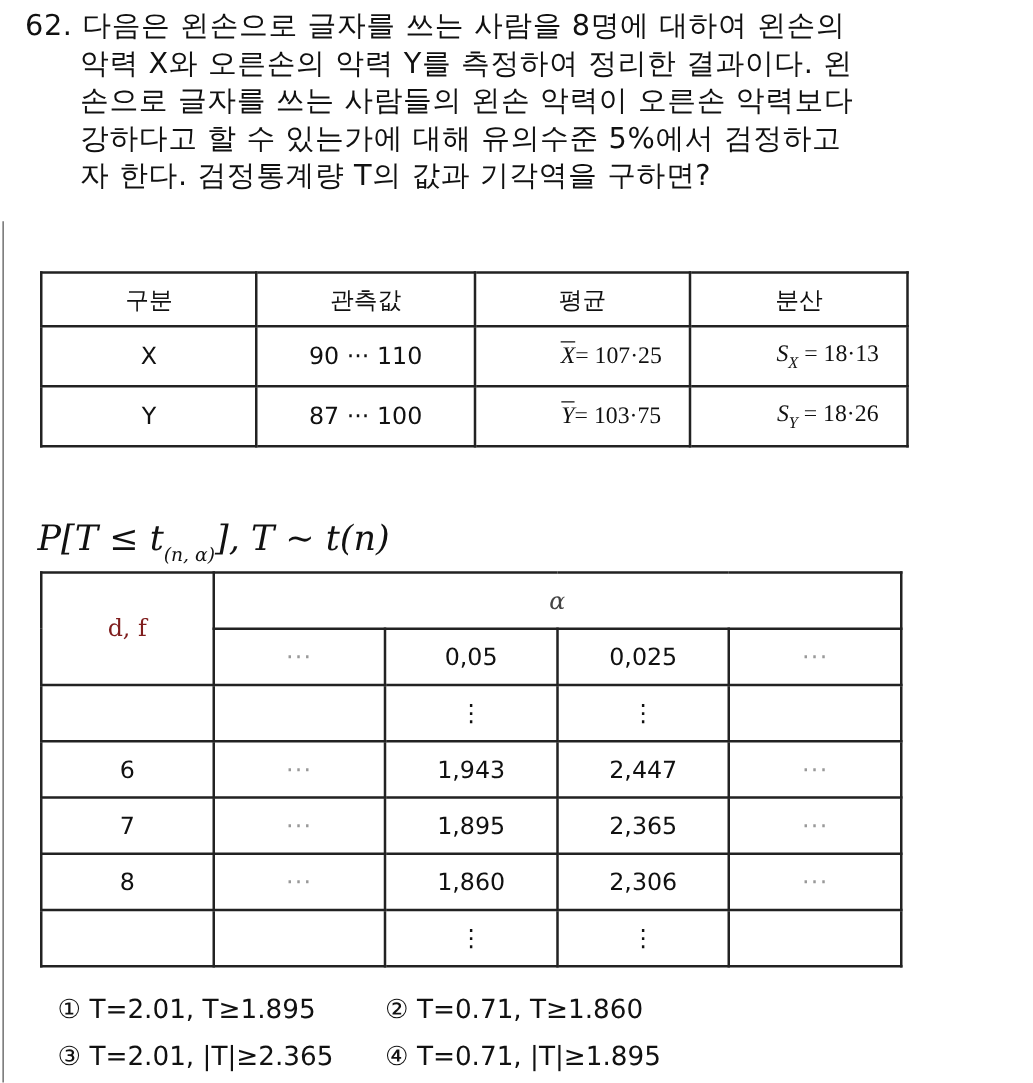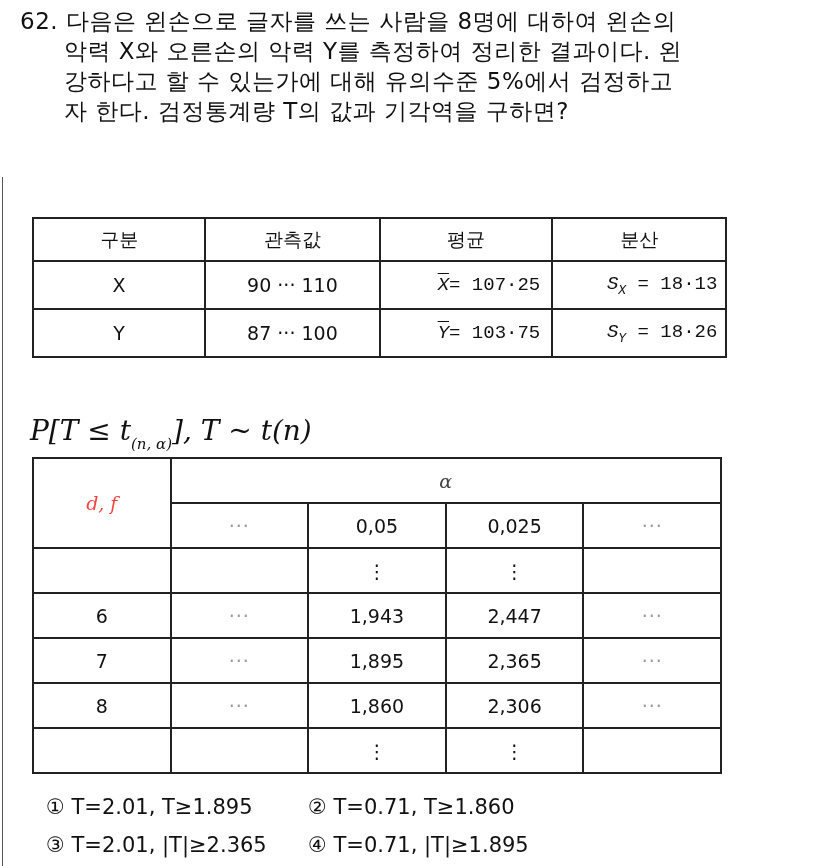--- a/index.html
+++ b/index.html
@@ -10,46 +10,47 @@
   .q-indent { padding-left:44px; }
   .left-rule { position:absolute; left:2px; top:177px; width:1px; height:689px; background:#555; }
 
   table { border-collapse:collapse; position:absolute; }
   td { border:2px solid #222; text-align:center; padding:0; }
 
   .t1 { left:32px; top:217px; width:695px; }
   .t1 td { height:46px; font-size:19px; }
   .t1 .hdr td { height:41px; }
   .t1 .c1 { width:171px;margin-left:12px; } .t1 .c2 { width:173px; } .t1 .c3 { width:171px;text-align:center; } .t1 .c4 { width:172px; }
-  .serif { font-family:Liberation Mono, monospace; font-size:21px;padding-left:46px; }
+  .serif { font-family:Liberation Serif, serif; font-size:21px;padding-left:46px; }
   .ital { font-style:italic; }
   .ovl { text-decoration:overline; font-style:italic; }
   .sub { font-size:13px; vertical-align:-5px; font-style:italic; }
 
   .formula { position:absolute; left:30px; top:414px; font-family:"DejaVu Serif","Liberation Serif",serif; font-size:28px; font-style:italic; white-space:nowrap; }
   .formula .sub { font-size:15px; vertical-align:-9px; }
 
   .t2 { left:32px; top:457px; width:690px; }
   .t2 td { height:43px; font-size:19px; }
   .t2 .cw { width:136px; }
   .dots { color:#999; font-size:14px; letter-spacing:1px; }
   .vdots { font-size:17px; line-height:14px; }
   .alpha-cell { font-family:"DejaVu Serif","Liberation Serif",serif; font-style:italic; color:#444; font-size:18px; }
-  .df-cell { font-family:"DejaVu Serif","Liberation Serif",serif; font-style:italic; color:#ef4444; font-size:18px; }
+  .df-cell { font-family:"DejaVu Serif","Liberation Serif",serif; color:#7f1d1d; font-size:18px; }
 
   .choices { position:absolute; left:46px; top:788px; font-size:21px; line-height:38px; white-space:nowrap; }
   .choice { display:inline-block; }
   .ch1 { width:262px; } .ch3 { width:262px; }
 </style>
 </head>
 <body>
 
 <div class="question">
   <div class="q-line"><span>62.</span> <span>다음은 왼손으로 글자를 쓰는 사람을 8명에 대하여 왼손의</span></div>
   <div class="q-line q-indent">악력 X와 오른손의 악력 Y를 측정하여 정리한 결과이다. 왼</div>
+  <div class="q-line q-indent">손으로 글자를 쓰는 사람들의 왼손 악력이 오른손 악력보다</div>
   <div class="q-line q-indent">강하다고 할 수 있는가에 대해 유의수준 5%에서 검정하고</div>
   <div class="q-line q-indent">자 한다. 검정통계량 T의 값과 기각역을 구하면?</div>
 </div>
 
 <div class="left-rule"></div>
 
 <table class="t1">
   <tbody>
       <tr class="hdr">
     <td class="c1">구분</td>

